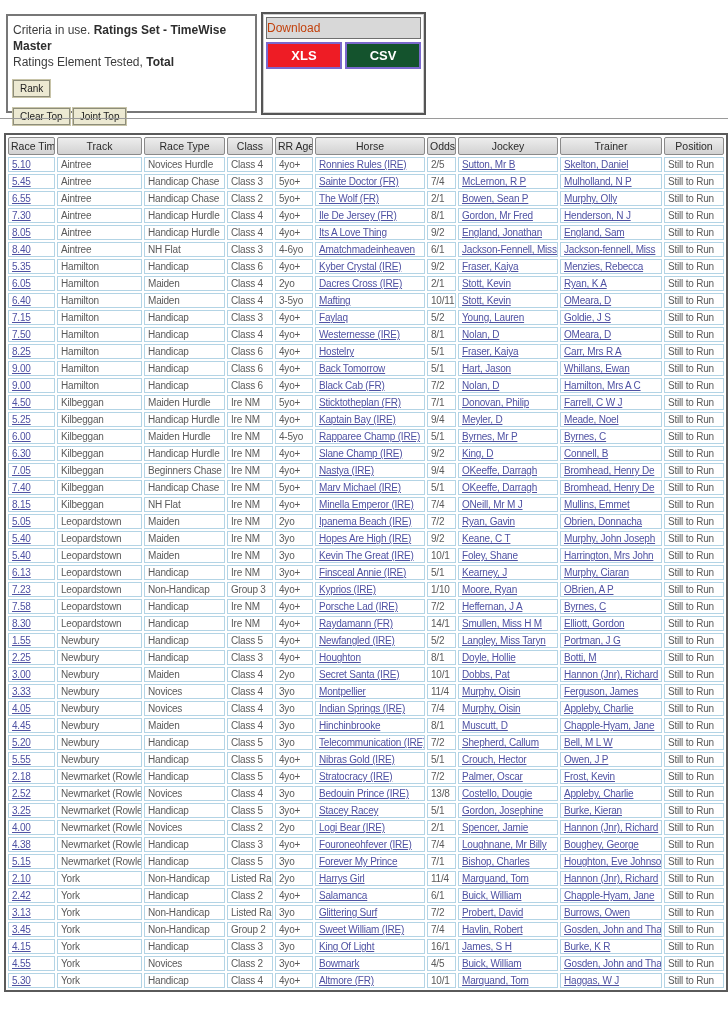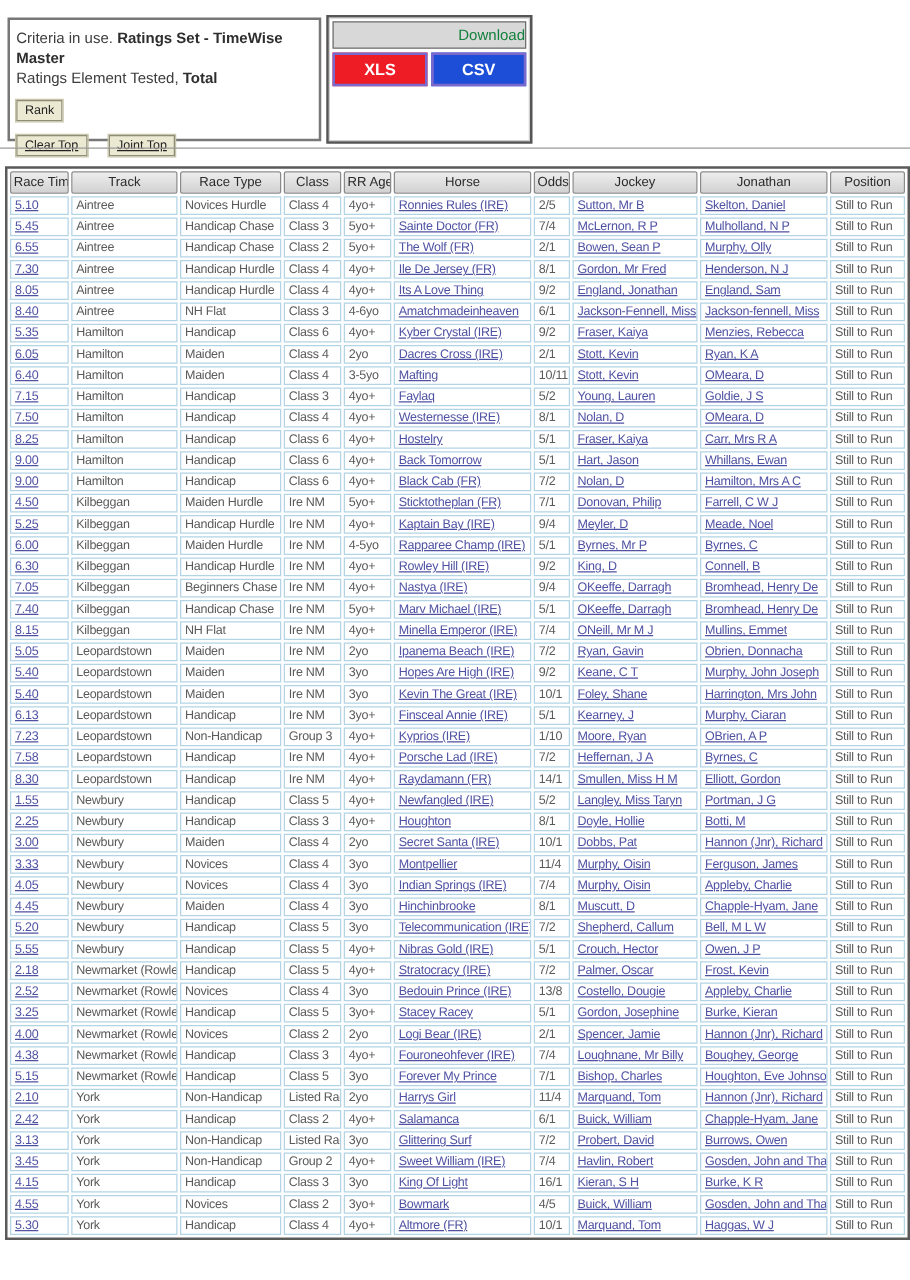--- a/index.html
+++ b/index.html
@@ -14,39 +14,39 @@
   }
   .criteria-text { font-size:12px; color:#3c3c3c; line-height:16px; margin-bottom:8px; }
   .criteria-text b { color:#2e2e2e; }
   .btn-beige {
     font-family:"Liberation Sans", sans-serif;
     font-size:10px; color:#222; background:#ece9d2;
     border:1px solid #8d8d7a; outline:1px solid #c8c4a8;
     padding:2px 6px; cursor:pointer;
   }
   .btn-row { margin-top:9px; }
-  .btn-row .btn-beige { margin-right:17px;text-decoration:underline; }
+  .btn-row .btn-beige { margin-right:3px; }
 
   .download-box {
     position:absolute; left:255px; top:0; width:165px; height:103px;
     border:2px solid #555; background:#fff; padding:3px;
     box-shadow:inset 0 0 0 1px #cfcfcf;
   }
   .download-header {
-    border:1px solid #6f6f6f; background:#d8d8d8; color:#15803d;
-    text-align:right; font-size:12px; padding:3px 0; margin-bottom:3px;
+    border:1px solid #6f6f6f; background:#d8d8d8; color:#c2410c;
+    text-align:left; font-size:12px; padding:3px 0; margin-bottom:3px;
   }
   .download-buttons { display:flex; gap:3px; }
   .dl-btn {
     flex:1; display:block; text-align:center; font-size:13px; font-weight:bold;
     color:#ffffff; text-decoration:none; padding:4px 0;
     border:2px solid #7b68cd; cursor:pointer;
   }
   .dl-btn.xls { background:#ee1c25; }
-  .dl-btn.csv { background:#1d4ed8; }
+  .dl-btn.csv { background:#14532d; }
 
   .divider { position:absolute; top:118px; left:0; width:728px; border:none; border-top:1px solid #9a9a9a; }
 
   
   .race-table-wrap { position:absolute; top:133px; left:4px; width:720px; }
   table.race-table {
     width:720px; table-layout:fixed;
     border-collapse:separate; border-spacing:2px;
     border:2px solid #5a5a5a; background:#ffffff;
   }
@@ -119,21 +119,21 @@
     <thead>
       <tr>
           <th>Race Time</th>
           <th>Track</th>
           <th>Race Type</th>
           <th>Class</th>
           <th>RR Age</th>
           <th>Horse</th>
           <th>Odds</th>
           <th>Jockey</th>
-          <th>Jonathan</th>
+          <th>Trainer</th>
           <th>Position</th>
         </tr>
     </thead>
     <tbody>
         <tr>
           <td><a>5.10</a></td>
           <td>Aintree</td>
           <td>Novices Hurdle</td>
           <td>Class 4</td>
           <td>4yo+</td>
@@ -334,21 +334,21 @@
           <td><a>Byrnes, Mr P</a></td>
           <td><a>Byrnes, C</a></td>
           <td>Still to Run</td>
         </tr>
         <tr>
           <td><a>6.30</a></td>
           <td>Kilbeggan</td>
           <td>Handicap Hurdle</td>
           <td>Ire NM</td>
           <td>4yo+</td>
-          <td><a>Rowley Hill (IRE)</a></td>
+          <td><a>Slane Champ (IRE)</a></td>
           <td>9/2</td>
           <td><a>King, D</a></td>
           <td><a>Connell, B</a></td>
           <td>Still to Run</td>
         </tr>
         <tr>
           <td><a>7.05</a></td>
           <td>Kilbeggan</td>
           <td>Beginners Chase</td>
           <td>Ire NM</td>
@@ -684,21 +684,21 @@
           <td>Still to Run</td>
         </tr>
         <tr>
           <td><a>4.15</a></td>
           <td>York</td>
           <td>Handicap</td>
           <td>Class 3</td>
           <td>3yo</td>
           <td><a>King Of Light</a></td>
           <td>16/1</td>
-          <td><a>Kieran, S H</a></td>
+          <td><a>James, S H</a></td>
           <td><a>Burke, K R</a></td>
           <td>Still to Run</td>
         </tr>
         <tr>
           <td><a>4.55</a></td>
           <td>York</td>
           <td>Novices</td>
           <td>Class 2</td>
           <td>3yo+</td>
           <td><a>Bowmark</a></td>

